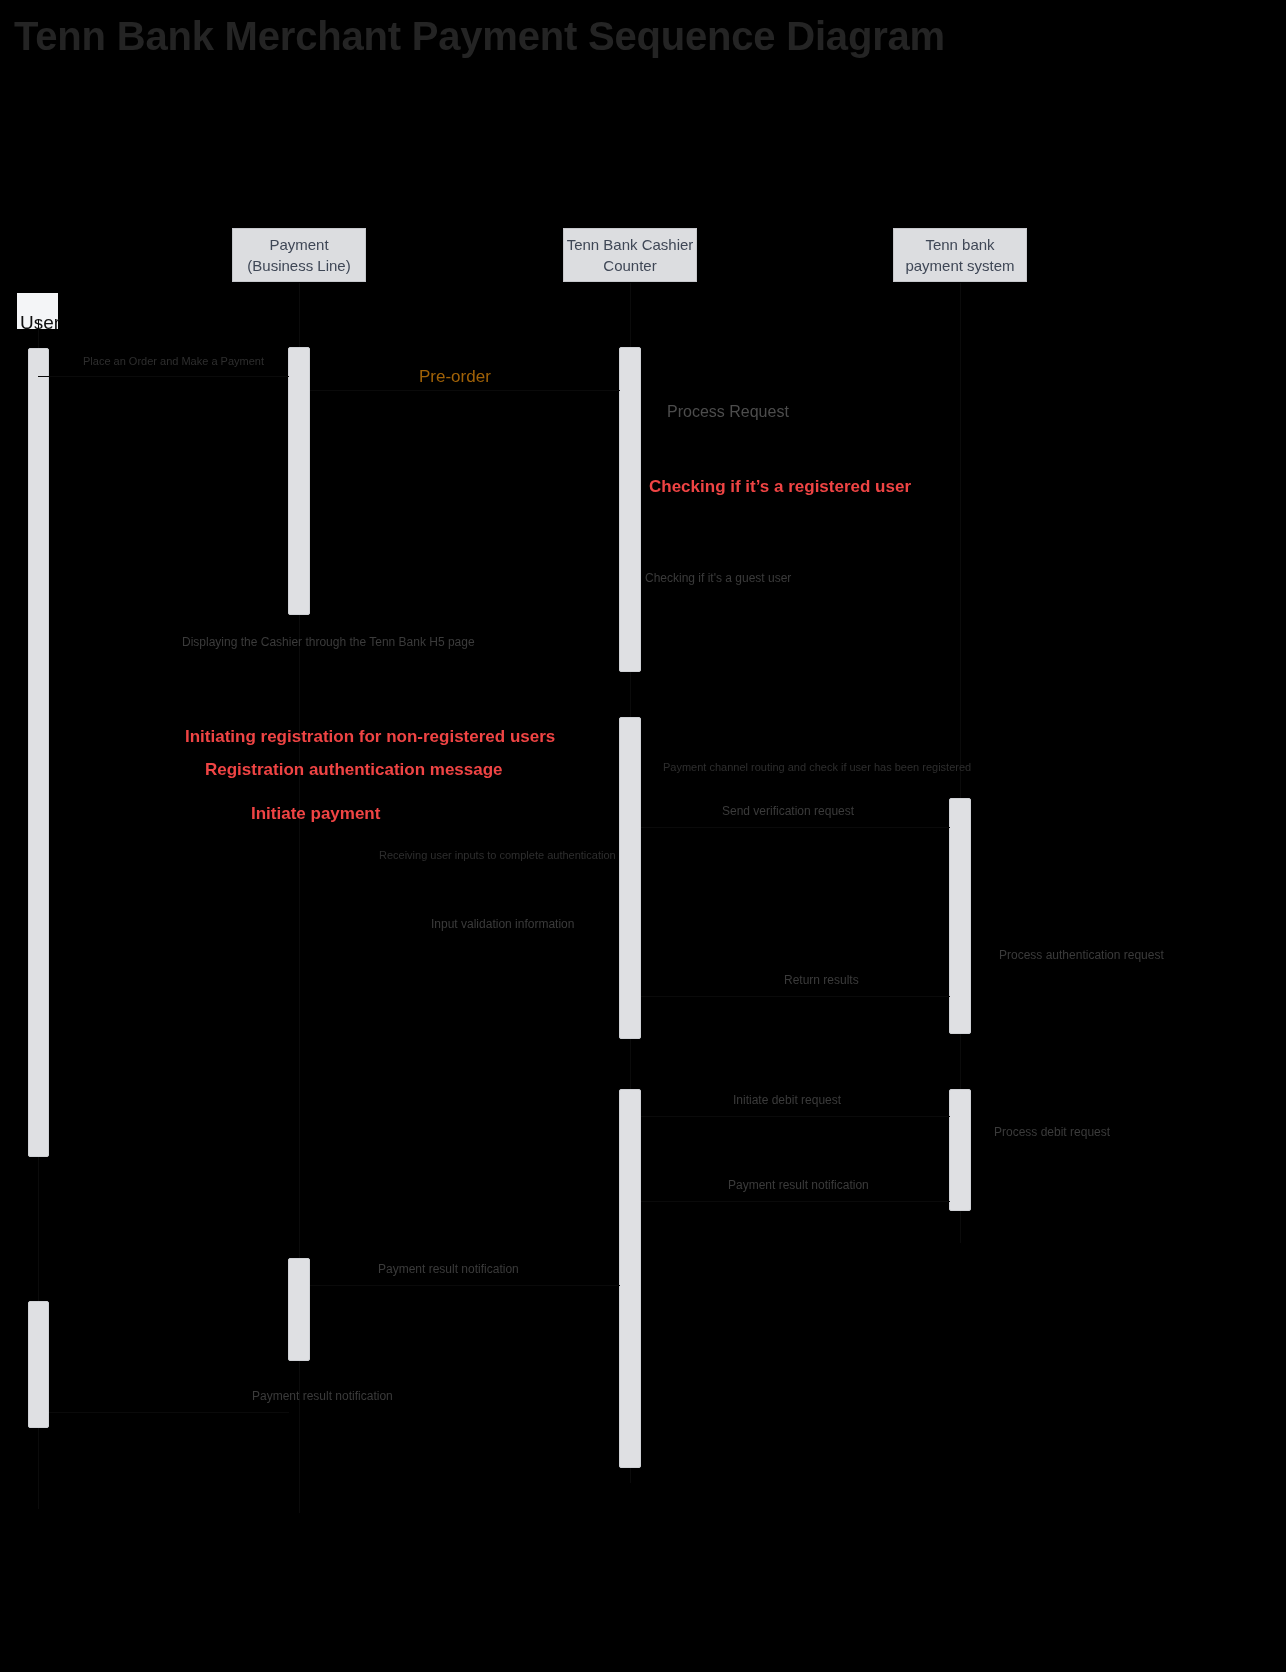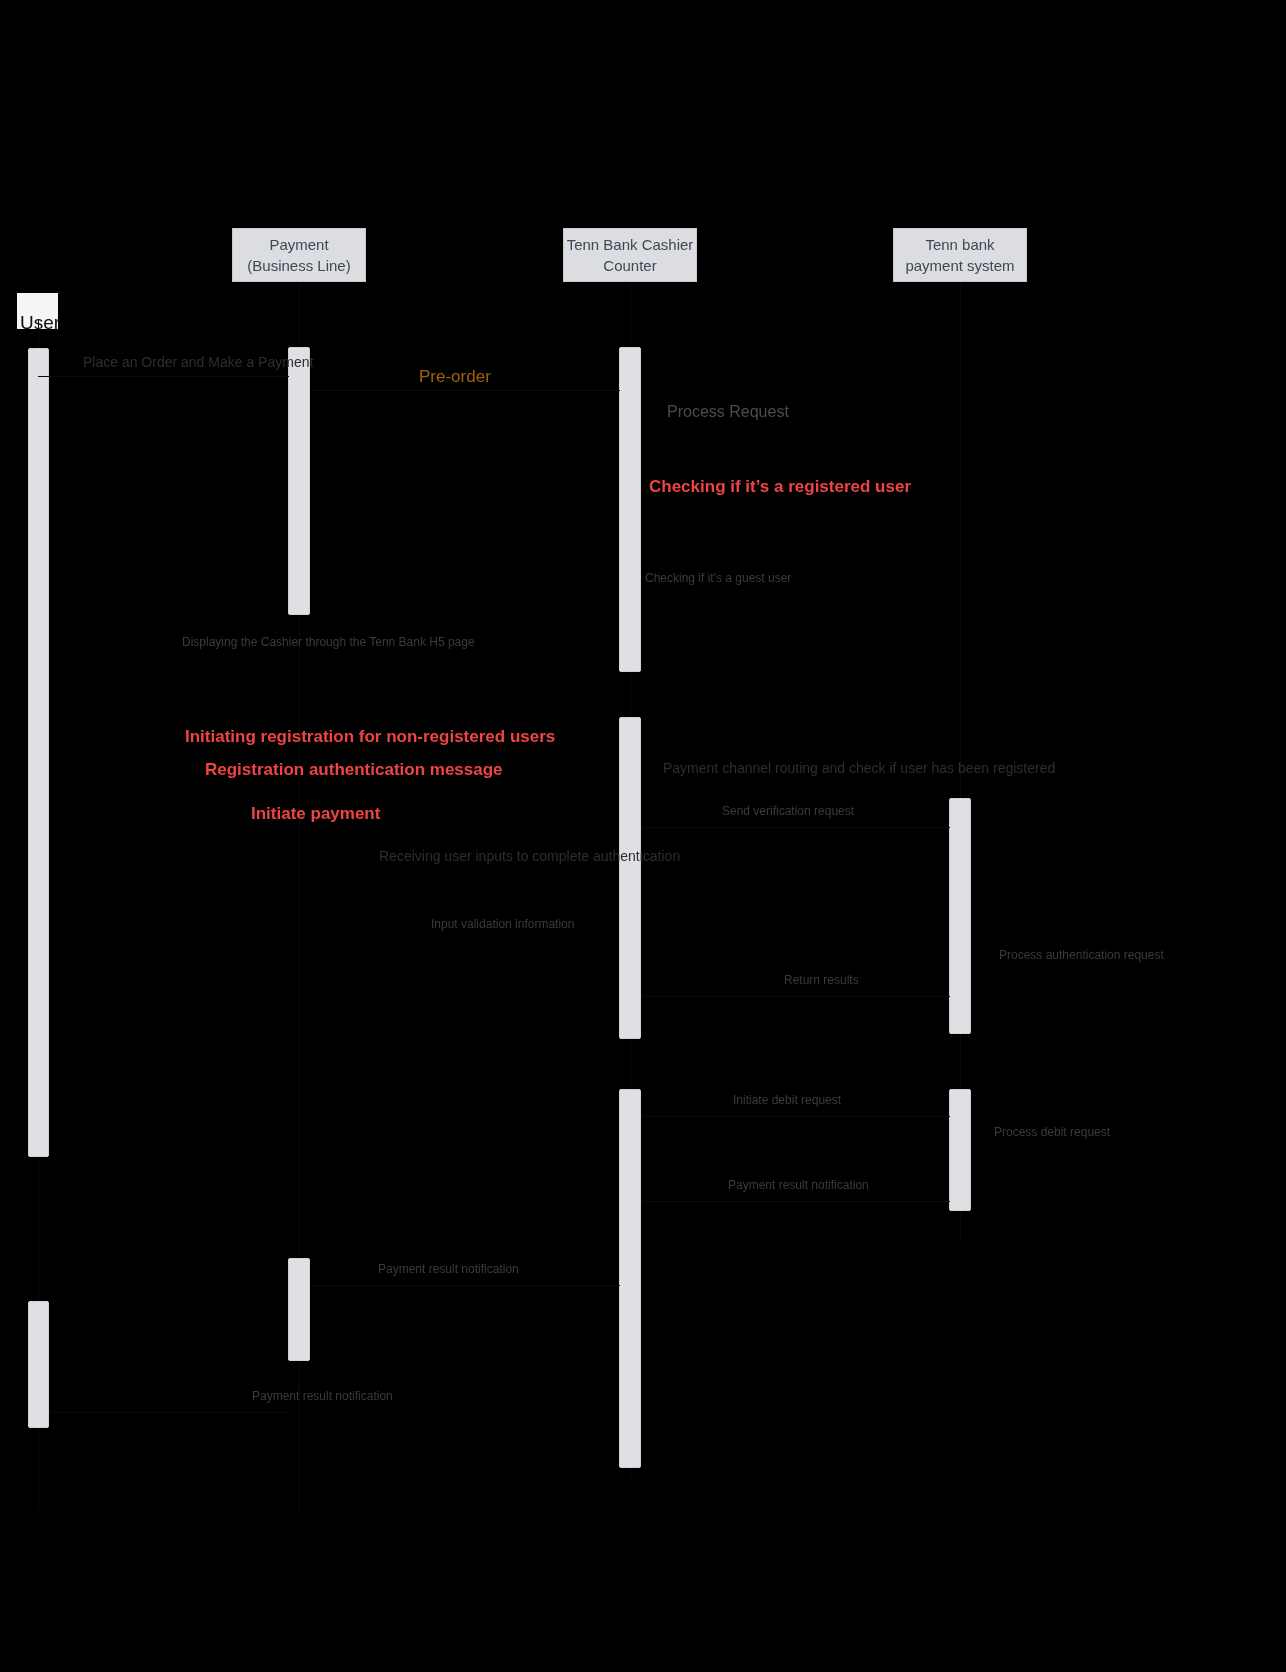--- a/index.html
+++ b/index.html
@@ -80,38 +80,39 @@
     border-radius: 2px;
     box-sizing: border-box;
   }
 
   
   .msg {
     position: absolute;
     white-space: nowrap;
     line-height: 1.1;
   }
-  .msg.tiny      { font-size: 14px; color: #2e2e2e; }
+  .msg.tiny      { font-size: 11px; color: #2e2e2e; }
   .msg.normal    { font-size: 12px; color: #3b3b3b; }
   .msg.light     { font-size: 17px; color: #a16207; }
   .msg.blue      { font-size: 17px; color: #ef4444; font-weight: bold; }
   .msg.gray-hi   { font-size: 16px; color: #4c4c4c; }
 
   
   .arrow {
     position: absolute;
     height: 1px;
     background: #0a0a0a;
   }
 </style>
 </head>
 <body>
 
 <div id="canvas">
 
+  <div class="diagram-title">Tenn Bank Merchant Payment Sequence Diagram</div>
 
   <div class="participant" style="left:232px; top:228px; width:134px; height:54px;">
     <span class="pline">Payment</span>
     <span class="pline">(Business Line)</span>
   </div>
 
   <div class="participant" style="left:563px; top:228px; width:134px; height:54px;">
     <span class="pline">Tenn Bank Cashier</span>
     <span class="pline">Counter</span>
   </div>

